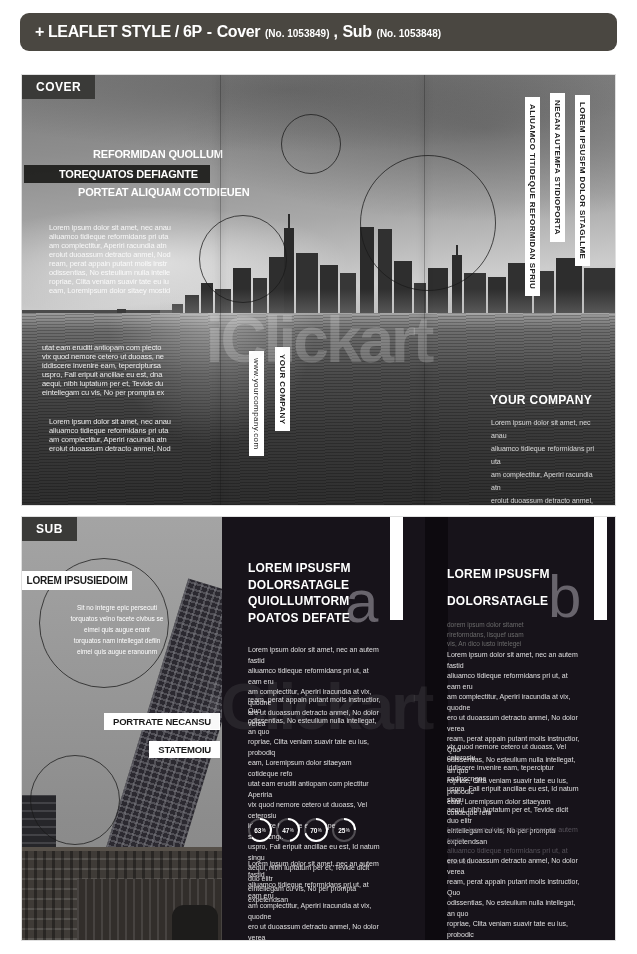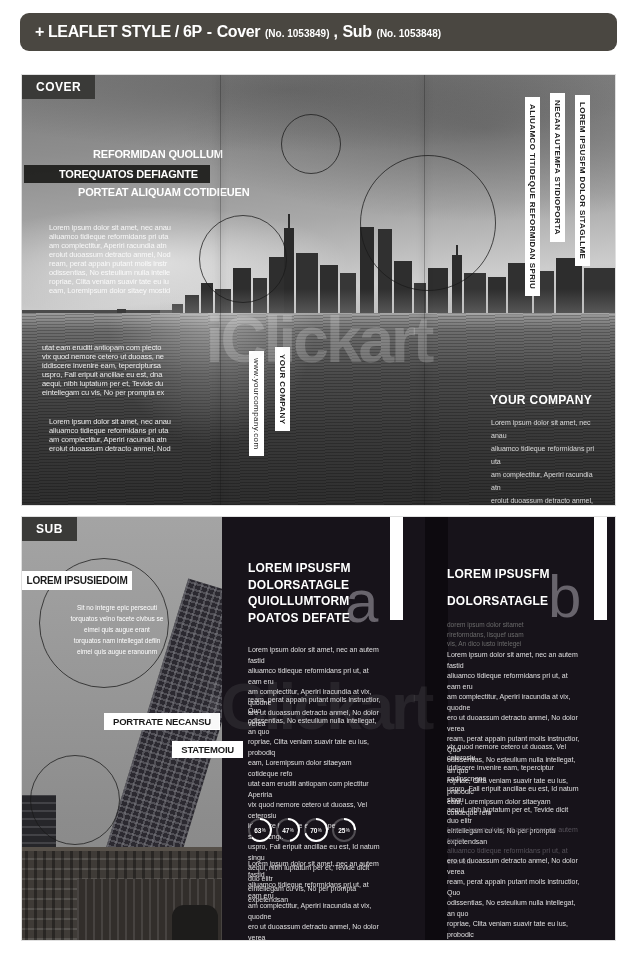--- a/index.html
+++ b/index.html
@@ -206,21 +206,21 @@
   <div class="tag-box">SUB</div>
   <div class="watermark">iClickart</div>
 
   <div class="sub-title-box">LOREM IPSUSIEDOIM</div>
   <div class="sub-left-lines">Sit no integre epic persecuti
 torquatos velno facete civbus se
 eimei quis augue erant
 torquatos nam intellegat defiln
 eimei quis augue eranounm</div>
   <div class="pill" style="right:395px;top:196px;">PORTRATE NECANSU</div>
-  <div class="pill" style="right:372px;top:224px;">STATEMOIU</div>
+  <div class="pill" style="right:395px;top:224px;">STATEMOIU</div>
 
   <div class="white-bar" style="left:368px;"></div>
   <div class="white-bar" style="left:572px;"></div>
 
   <div class="col-head" style="left:226px;top:43px;line-height:16.5px;">LOREM IPSUSFM
 DOLORSATAGLE
 QUIOLLUMTORM
 POATOS DEFATE</div>
   <div class="big-letter" style="left:323px;top:55px;">a</div>
   <div class="d-para" style="left:226px;top:128px;">Lorem ipsum dolor sit amet, nec an autem fastid

